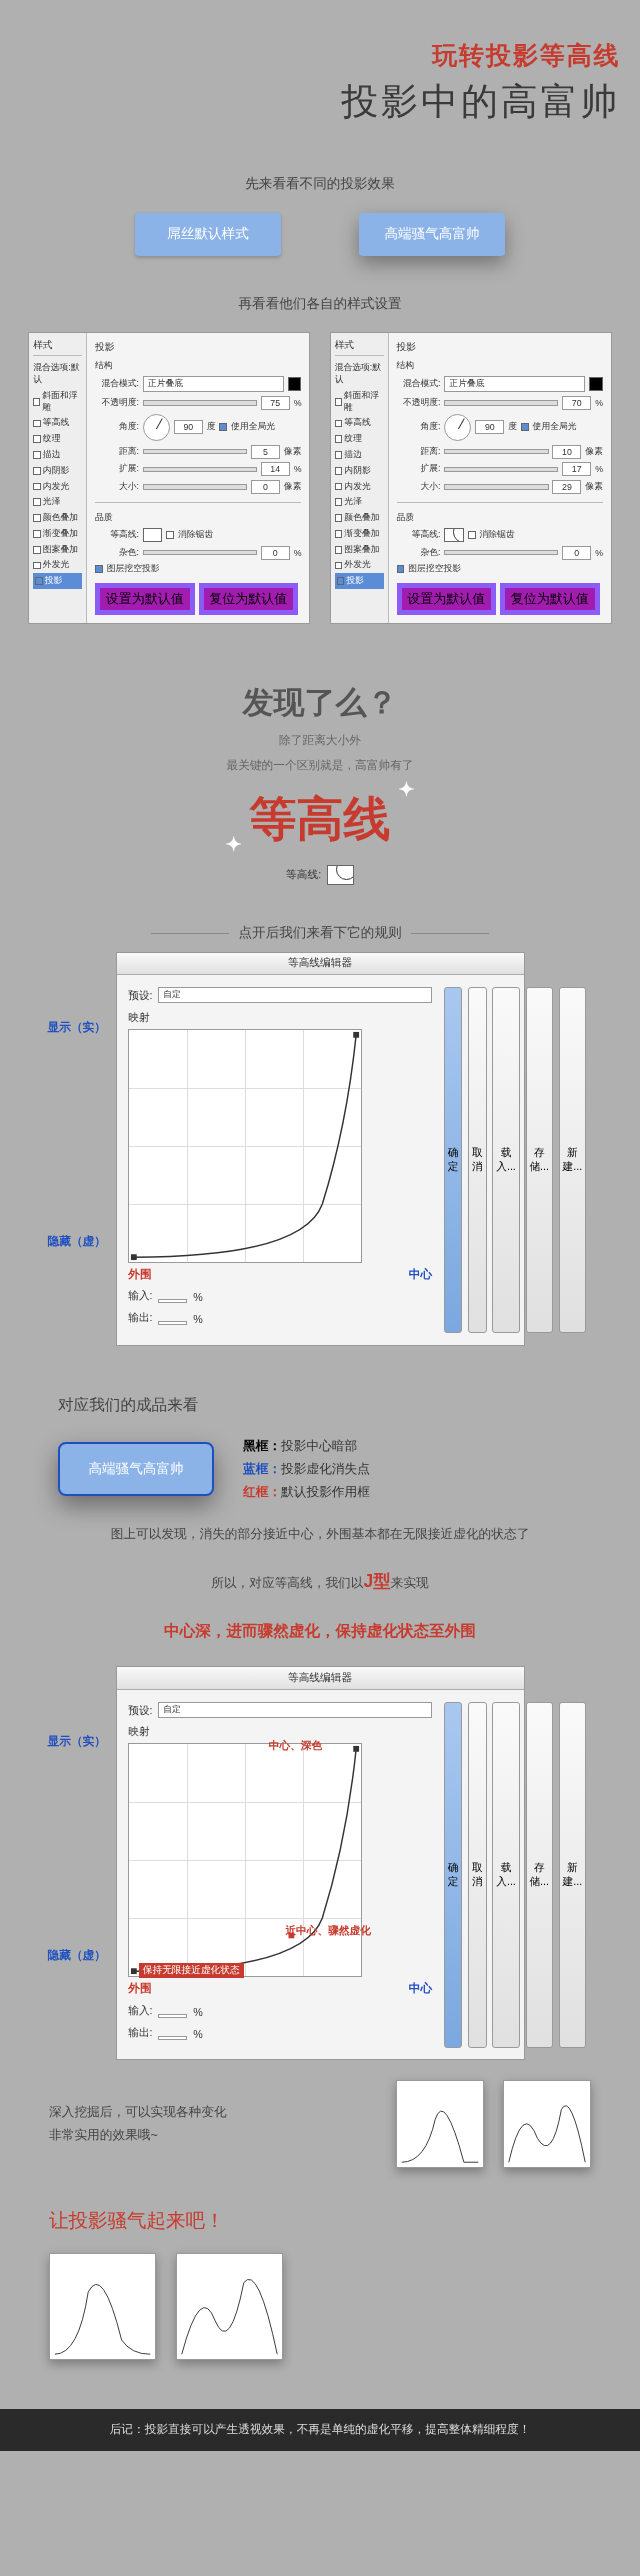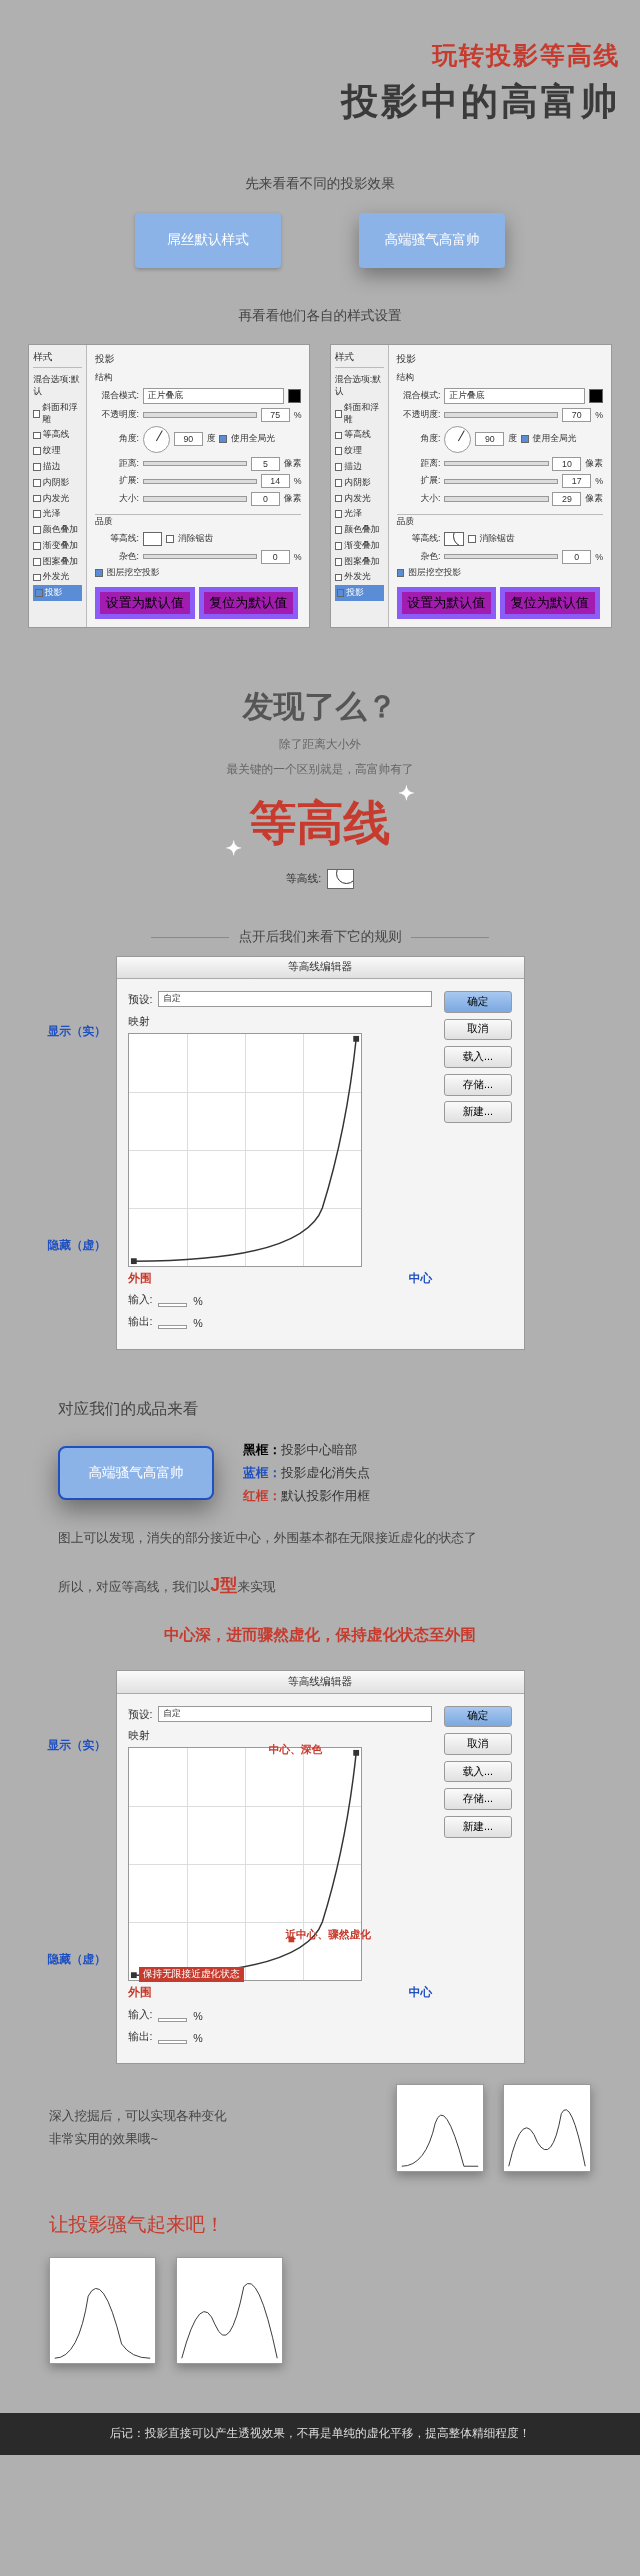--- a/index.html
+++ b/index.html
@@ -1,43 +1,43 @@
 <!DOCTYPE html>
 <html><head>
 <meta charset="utf-8">
 <style>
 *{box-sizing:border-box;margin:0;padding:0}
 body{background:#b0b0b0;font-family:"Microsoft YaHei",sans-serif;width:640px;margin:0 auto;color:#333}
 .hero{text-align:right;padding:39px 19.5px 19.5px}
 .title1{color:#c73b2e;font-size:25px;font-weight:bold;letter-spacing:1.9px}
-.title2{color:#3a3a3a;font-size:37px;font-weight:700;letter-spacing:2.9px;margin-top:4.9px}
+.title2{color:#3a3a3a;font-size:37px;font-weight:400;letter-spacing:2.9px;margin-top:4.9px}
 .author{color:#666;font-size:11.7px;margin-top:7.8px}
 .section-label{text-align:center;color:#444;font-size:13.6px;margin:29px 0 19.5px}
 .btn-row{display:flex;justify-content:center;gap:78px;margin:19.5px 0 39px}
-.btn{width:146px;height:55px;display:flex;align-items:center;justify-content:center;font-size:13.6px;border-radius:3.9px}
+.btn{width:146px;height:43px;display:flex;align-items:center;justify-content:center;font-size:13.6px;border-radius:3.9px}
 .btn-flat{background:#8cb3e8;color:#fff;box-shadow:0 1.9px 3.9px rgba(0,0,0,0.2)}
 .btn-rich{background:#8cb3e8;color:#fff;box-shadow:0 7.8px 19.5px rgba(0,0,0,0.35)}
 .panels{display:flex;justify-content:center;gap:19.5px;padding:0 19.5px}
 .panel{background:#f4f4f4;border:1px solid #999;width:282px;font-size:9.7px;display:flex}
 .panel-side{width:58px;background:#eee;border-right:1px solid #bbb;padding:5.8px 3.9px}
 .panel-side-title{font-size:9.7px;margin-bottom:3.9px;border-bottom:1px solid #bbb;padding-bottom:2.9px}
 .panel-side-item{font-size:8.8px;padding:1.9px 0;display:flex;align-items:center;gap:1.9px}
 .panel-side-item.active{background:#5a8dd6;color:#fff;padding:1.9px}
 .chk{width:7.8px;height:7.8px;border:1px solid #666;display:inline-block;background:#fff}
 .chk.on{background:#5a8dd6}
 .panel-main{flex:1;padding:7.8px}
 .panel-main-title{font-size:9.7px;margin-bottom:5.8px}
 .panel-row{display:flex;align-items:center;gap:3.9px;margin:3.9px 0;font-size:8.8px}
 .panel-row label{width:44px;text-align:right}
 .sel{background:#fff;border:1px solid #999;padding:1px 3.9px;flex:1;font-size:8.8px}
 .num{background:#fff;border:1px solid #999;width:29px;padding:1px;font-size:8.8px;text-align:center}
 .slider{flex:1;height:5.8px;background:#ddd;border:1px solid #999;position:relative}
 .angle-dial{width:27px;height:27px;border:1px solid #999;border-radius:50%;background:#fff;position:relative}
 .angle-dial::after{content:"";position:absolute;width:1px;height:11.7px;background:#333;left:50%;top:1.9px;transform-origin:bottom;transform:rotate(30deg)}
-.panel-sub{margin-top:7.8px;border-top:1px solid #bbb;padding-top:1px}
+.panel-sub{margin-top:7.8px;border-top:1px solid #bbb;padding-top:9px}
 .swatch{width:13.6px;height:13.6px;background:#000;border:1px solid #666;display:inline-block}
 .contour-sw{width:19.5px;height:13.6px;background:#fff;border:1px solid #666;display:inline-block;position:relative;overflow:hidden}
 .contour-sw.curve::after{content:"";position:absolute;width:19.5px;height:19.5px;border:1px solid #333;border-radius:50%;left:7.8px;top:-7.8px}
 .panel-btns{display:flex;gap:3.9px;margin-top:7.8px}
 .panel-btns button{font-size:13px;padding:1.9px 5.8px;background:#a21caf;border:5px solid #8b5cf6}
 .discover{text-align:center;margin:58px 0 19.5px}
 .discover-q{color:#555;font-size:31px;font-weight:bold}
 .discover-sub{color:#666;font-size:11.7px;margin-top:9.7px}
 .contour-big{color:#c73b2e;font-size:47px;font-weight:900;margin-top:14.6px;position:relative;display:inline-block}
 .sparkle{position:absolute;color:#fff;font-size:19.5px}
@@ -45,32 +45,32 @@
 .rules-label{text-align:center;color:#444;font-size:13.6px;margin:39px 0 9.7px;position:relative}
 .rules-label::before,.rules-label::after{content:"";display:inline-block;width:78px;height:1px;background:#888;vertical-align:middle;margin:0 9.7px}
 .editor{background:#f4f4f4;border:1px solid #999;width:409px;margin:0 auto;padding:0;position:relative}
 .editor-title{background:linear-gradient(#fafafa,#e0e0e0);border-bottom:1px solid #aaa;padding:3.9px 7.8px;font-size:10.7px;text-align:center}
 .editor-body{padding:11.7px;display:flex;gap:11.7px}
 .editor-left{flex:1}
 .editor-row{display:flex;align-items:flex-end;gap:5.8px;font-size:10.7px;margin-bottom:7.8px}
 .editor-graph{width:234px;height:234px;background:#fff;border:1px solid #999;position:relative}
 .grid-line{position:absolute;background:#ddd}
 .curve-svg{position:absolute;inset:0}
-.editor-right{width:68px;display:flex;flex-direction:column;gap:5.8px}
+.editor-right{width:68px;display:flex;flex-direction:row;gap:5.8px}
 .editor-right button{font-size:10.7px;padding:2.9px;background:linear-gradient(#fafafa,#e0e0e0);border:1px solid #999;border-radius:2.9px}
 .editor-right button.primary{background:linear-gradient(#a8c8f0,#7ba8e0)}
 .ann{position:absolute;font-size:11.7px;font-weight:bold}
 .ann-blue{color:#2050c0}
 .ann-red{color:#c73b2e}
 .result-label{color:#444;font-size:15.6px;margin:49px 0 19.5px 58px}
 .result-row{display:flex;align-items:center;gap:29px;padding:0 58px}
 .btn-fancy{width:156px;height:54px;background:#8cb3e8;border:2.9px solid #2050c0;border-radius:7.8px;display:flex;align-items:center;justify-content:center;color:#fff;font-size:13.6px;box-shadow:0 9.7px 24px rgba(0,0,0,0.4)}
 .legend{font-size:12.7px;line-height:1.8}
 .legend .k{font-weight:bold}
-.body-text{color:#444;font-size:12.7px;margin:19.5px 58px;line-height:1.8}
+.body-text{text-align:center;color:#444;font-size:12.7px;margin:19.5px 58px;line-height:1.8}
 .jtype{color:#c73b2e;font-weight:900;font-size:17.5px}
 .red-statement{text-align:center;color:#c73b2e;font-size:15.6px;font-weight:bold;margin:24px 0}
 .final-row{display:flex;align-items:center;gap:19.5px;padding:19.5px 49px}
 .final-text{flex:1;font-size:12.7px;color:#444;line-height:1.8}
 .thumb{width:88px;height:88px;background:#fff;border:1px solid #999;box-shadow:0 3.9px 9.7px rgba(0,0,0,0.3);position:relative;overflow:hidden}
 .cta{color:#c73b2e;font-size:19.5px;font-weight:normal;margin:19.5px 0 19.5px 49px}
 .footer{background:#2a2a2a;color:#ddd;font-size:11.7px;padding:13.6px;text-align:center;margin-top:29px}
 </style>
 </head>
 <body>

